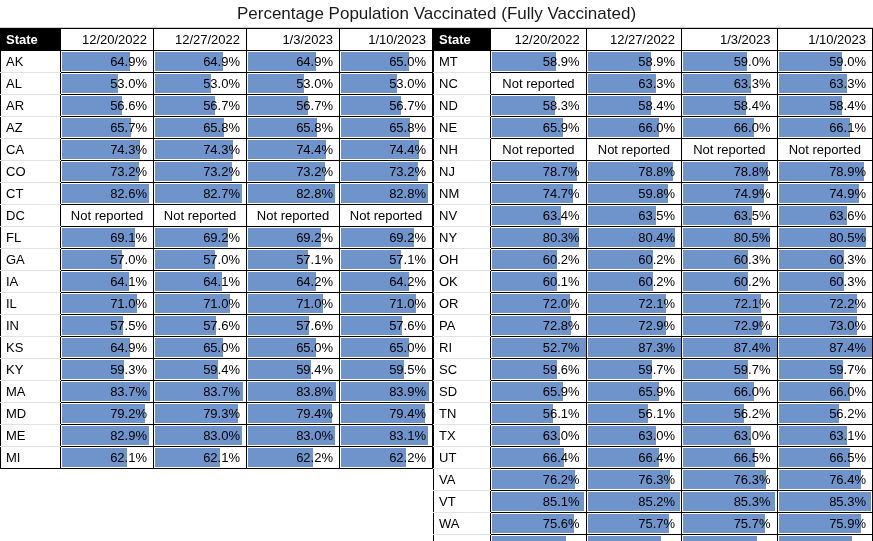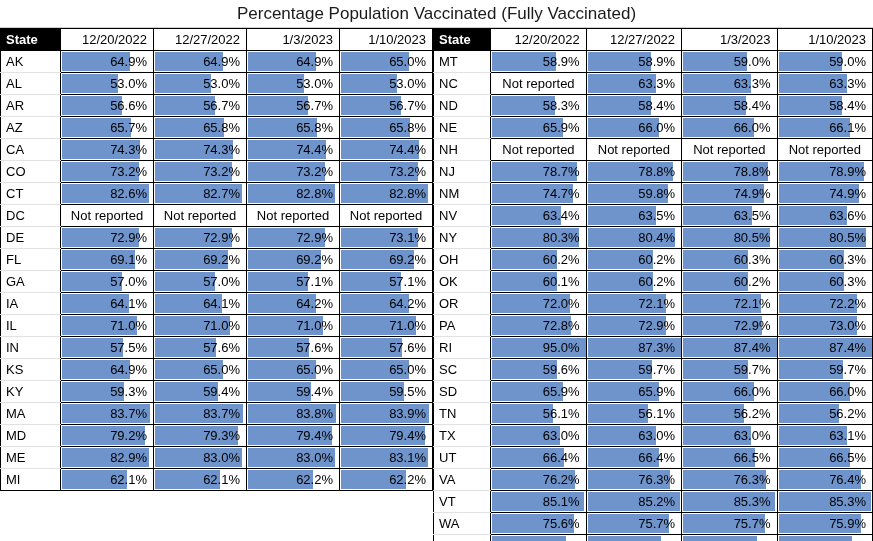--- a/index.html
+++ b/index.html
@@ -258,39 +258,20 @@
               <span class="num">Not reported</span>
             </td>
             <td class="val-c nr">
               <span class="num">Not reported</span>
             </td>
             <td class="val-c nr">
               <span class="num">Not reported</span>
             </td>
           </tr>
           <tr>
-            <td class="state-c">DE</td>
-            <td class="val-c">
-              <div class="bar" style="width: 83.4096%;"></div>
-              <span class="num">72.9%</span>
-            </td>
-            <td class="val-c">
-              <div class="bar" style="width: 83.4096%;"></div>
-              <span class="num">72.9%</span>
-            </td>
-            <td class="val-c">
-              <div class="bar" style="width: 83.4096%;"></div>
-              <span class="num">72.9%</span>
-            </td>
-            <td class="val-c">
-              <div class="bar" style="width: 83.6384%;"></div>
-              <span class="num">73.1%</span>
-            </td>
-          </tr>
-          <tr>
             <td class="state-c">FL</td>
             <td class="val-c">
               <div class="bar" style="width: 79.0618%;"></div>
               <span class="num">69.1%</span>
             </td>
             <td class="val-c">
               <div class="bar" style="width: 79.1762%;"></div>
               <span class="num">69.2%</span>
             </td>
             <td class="val-c">
@@ -752,21 +733,21 @@
             </td>
             <td class="val-c">
               <div class="bar" style="width: 83.524%;"></div>
               <span class="num">73.0%</span>
             </td>
           </tr>
           <tr>
             <td class="state-c">RI</td>
             <td class="val-c">
               <div class="bar" style="width: 99.7712%;"></div>
-              <span class="num">95.0%</span>
+              <span class="num">52.7%</span>
             </td>
             <td class="val-c">
               <div class="bar" style="width: 99.8856%;"></div>
               <span class="num">87.3%</span>
             </td>
             <td class="val-c">
               <div class="bar" style="width: 100%;"></div>
               <span class="num">87.4%</span>
             </td>
             <td class="val-c">

